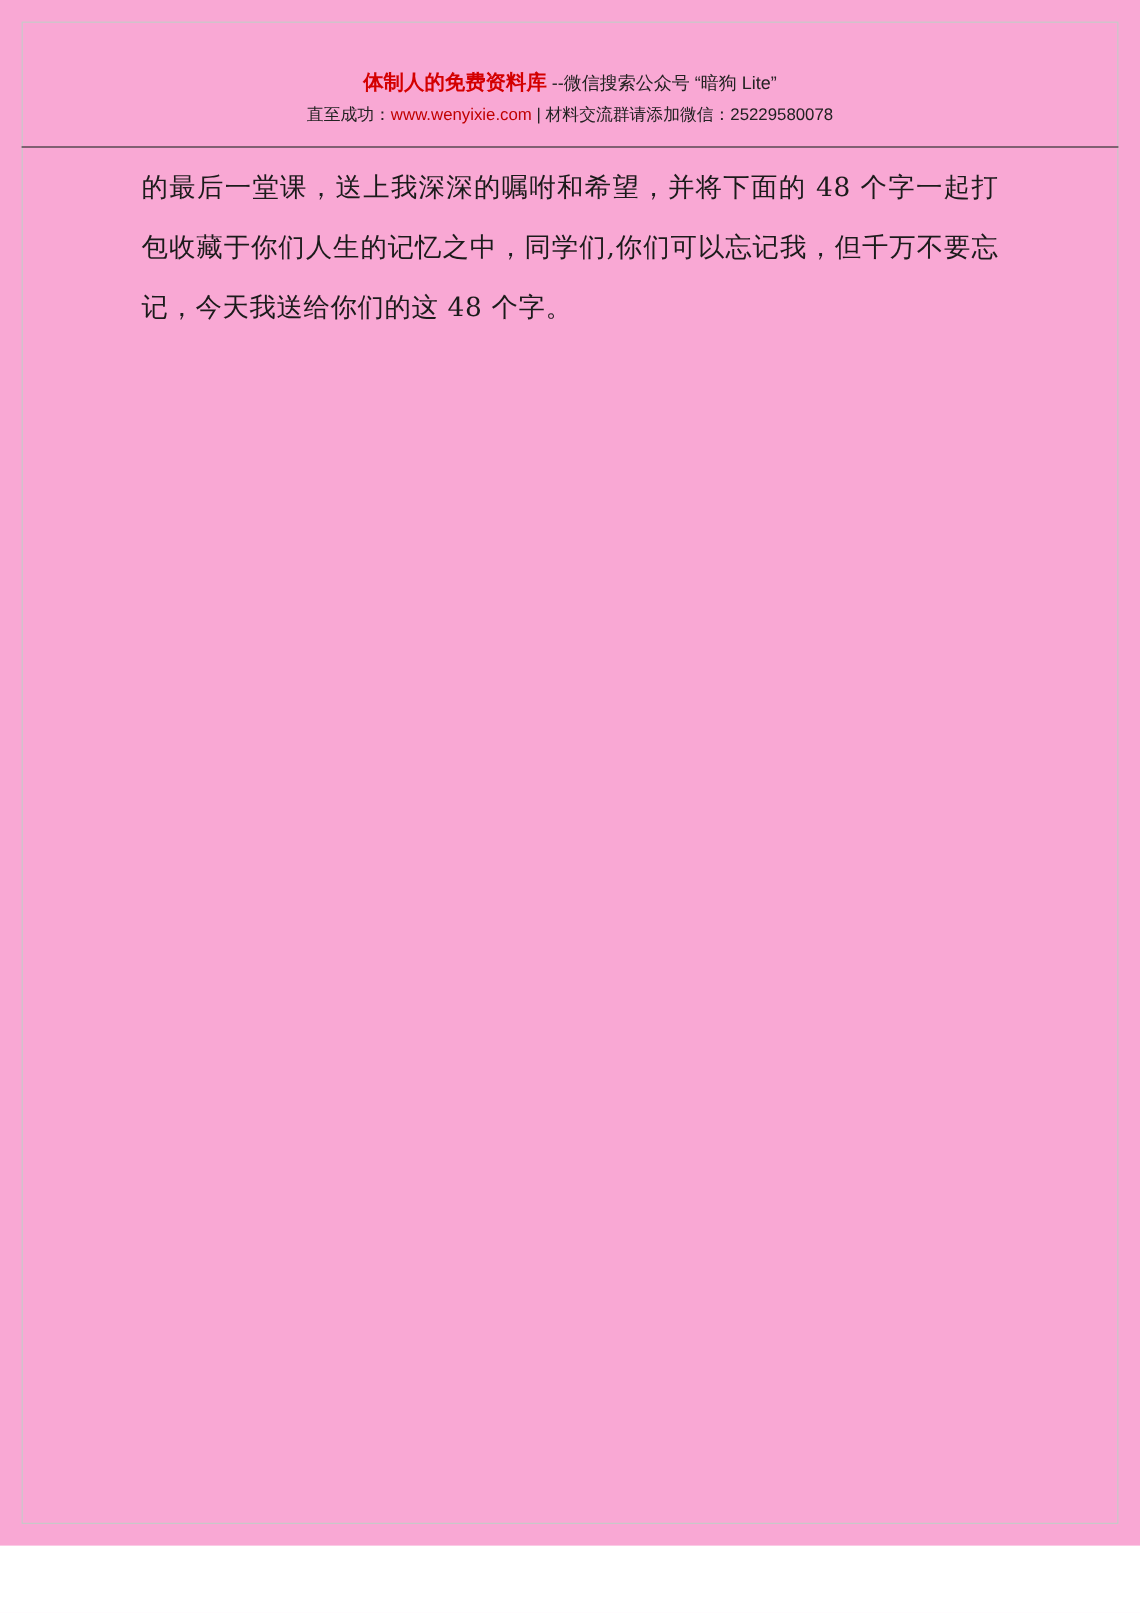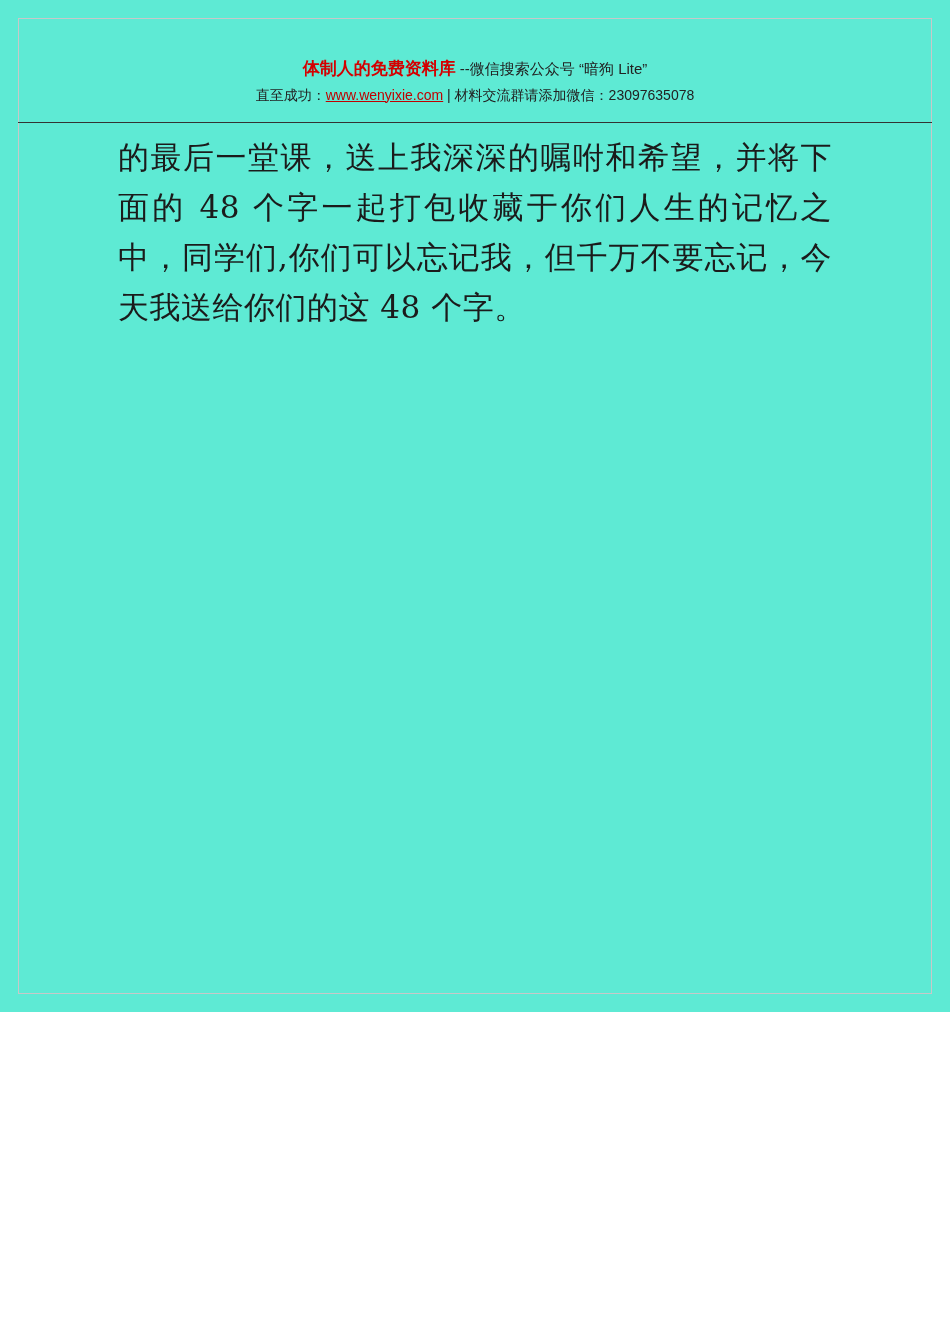--- a/index.html
+++ b/index.html
@@ -10,23 +10,23 @@
   body {
     width: 950px;
     height: 1344px;
     font-family: "Liberation Serif", serif;
     position: relative;
     overflow: hidden;
   }
   .page {
     position: relative;
     width: 950px;
-    height: 1012px;
+    height: 1288px;
     box-sizing: border-box;
-    background: #5eead4;
+    background: #f9a8d4;
   }
   .page-frame {
     position: absolute;
     left: 18px;
     top: 18px;
     right: 18px;
     bottom: 18px;
     border: 1px solid #c8c8c8;
     pointer-events: none;
   }
@@ -55,38 +55,37 @@
   }
   .wm-line2 {
     font-family: "Liberation Sans", sans-serif;
     font-size: 14px;
     color: #222222;
     white-space: nowrap;
     margin-top: 3px;
   }
   .wm-line2 .url {
     color: #c00000;
-    text-decoration: underline;
   }
   .wm-rule {
     position: absolute;
     left: 18px;
     right: 18px;
     top: 122px;
     border-top: 1px solid #333333;
   }
   .content {
     position: absolute;
     left: 118px;
     top: 132px;
     width: 714px;
   }
   .para {
     font-family: "DejaVu Serif", "Liberation Serif", serif;
-    font-size: 31px;
+    font-size: 22px;
     line-height: 50px;
     color: #1b1b1b;
     text-align: justify;
     text-justify: inter-ideograph;
     margin: 0 0 0 0;
     letter-spacing: 0.5px;
   }
   .para.indent {
     text-indent: 2em;
   }
@@ -99,21 +98,21 @@
 
 <div class="page">
 
   <div class="page-frame"></div>
 
   <div class="watermark">
     <div class="wm-line1">
       <span class="bold-red">体制人的免费资料库</span><span class="rest"> --微信搜索公众号 “暗狗 Lite”</span>
     </div>
     <div class="wm-line2">
-      <span>直至成功：</span><span class="url">www.wenyixie.com</span><span> | 材料交流群请添加微信：23097635078</span>
+      <span>直至成功：</span><span class="url">www.wenyixie.com</span><span> | 材料交流群请添加微信：25229580078</span>
     </div>
   </div>
 
   <div class="wm-rule"></div>
 
   <div class="content">
     <p class="para">的最后一堂课，送上我深深的嘱咐和希望，并将下面的 48 个字一起打包收藏于你们人生的记忆之中，同学们,你们可以忘记我，但千万不要忘记，今天我送给你们的这 48 个字。</p>
   </div>
 
 </div>

